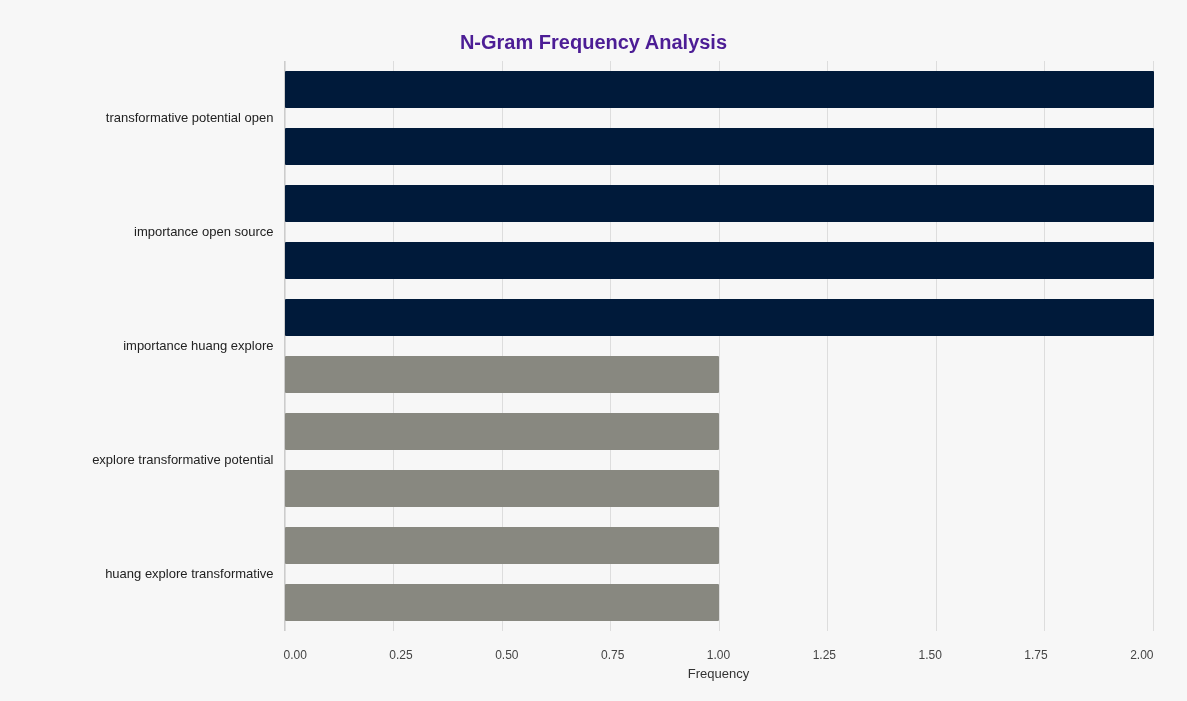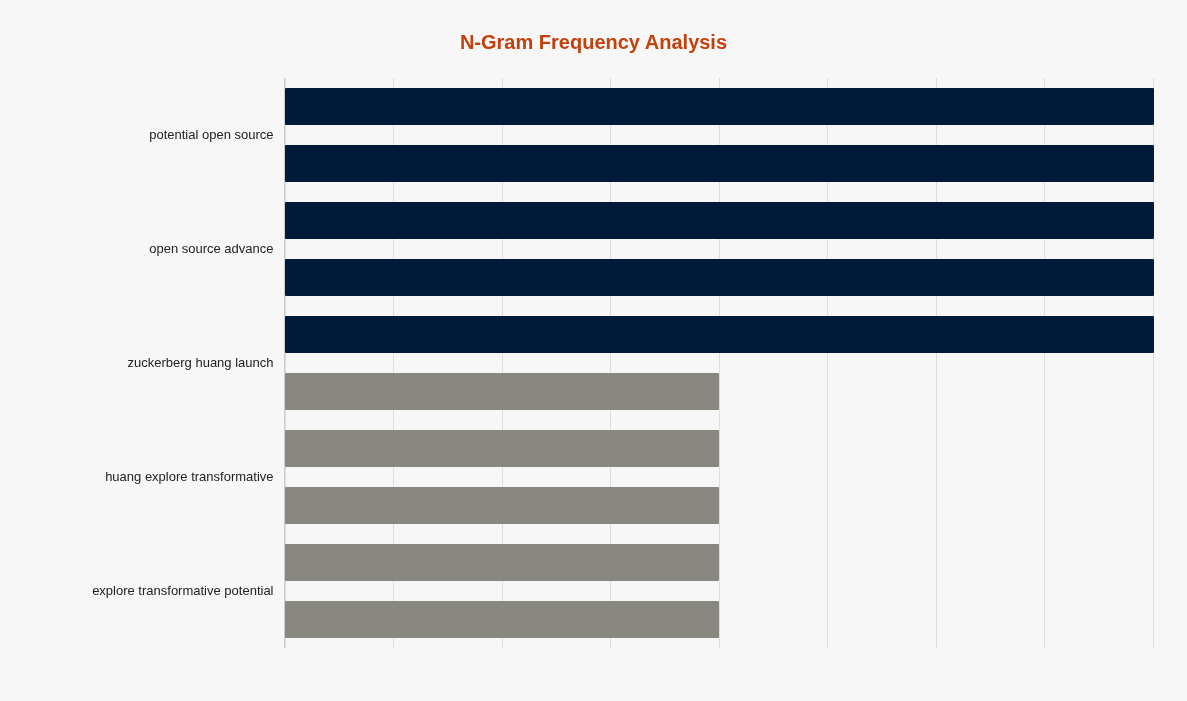--- a/index.html
+++ b/index.html
@@ -16,22 +16,22 @@
       background: #f7f7f7;
       width: 1160px;
       height: 680px;
       padding: 20px 20px 60px 20px;
       position: relative;
     }
     .chart-title {
       text-align: center;
       font-size: 20px;
       font-weight: bold;
-      margin-bottom: 24px;
-      color: #c2410c;
+      margin-bottom: 7px;
+      color: #4c1d95;
     }
     .chart-area {
       display: flex;
       width: 100%;
       height: 570px;
       position: relative;
     }
     .y-labels {
       display: flex;
       flex-direction: column;
@@ -122,25 +122,25 @@
   </style>
 </head>
 <body>
 
 <div class="chart-container">
   <div class="chart-title">N-Gram Frequency Analysis</div>
 
   <div class="chart-area">
 
     <div class="y-labels" id="y-labels">
-        <div class="y-label">potential open source</div>
-        <div class="y-label">open source advance</div>
-        <div class="y-label">zuckerberg huang launch</div>
+        <div class="y-label">transformative potential open</div>
+        <div class="y-label">importance open source</div>
+        <div class="y-label">importance huang explore</div>
+        <div class="y-label">explore transformative potential</div>
         <div class="y-label">huang explore transformative</div>
-        <div class="y-label">explore transformative potential</div>
       </div>
 
     <div class="bars-and-grid">
       <div class="grid-lines" id="grid-lines">
           <div class="grid-line"></div>
           <div class="grid-line"></div>
           <div class="grid-line"></div>
           <div class="grid-line"></div>
           <div class="grid-line"></div>
           <div class="grid-line"></div>
@@ -176,13 +176,27 @@
           <div class="bar-row">
             <div class="bar bar-gray" style="width: 50%;"></div>
           </div>
           <div class="bar-row">
             <div class="bar bar-gray" style="width: 50%;"></div>
           </div>
         </div>
     </div>
   </div>
 
+  <div class="bottom-area">
+    <div class="x-axis" id="x-axis">
+        <div class="x-tick">0.00</div>
+        <div class="x-tick">0.25</div>
+        <div class="x-tick">0.50</div>
+        <div class="x-tick">0.75</div>
+        <div class="x-tick">1.00</div>
+        <div class="x-tick">1.25</div>
+        <div class="x-tick">1.50</div>
+        <div class="x-tick">1.75</div>
+        <div class="x-tick">2.00</div>
+      </div>
+    <div class="x-axis-label">Frequency</div>
+  </div>
 </div>
 
 </body></html>

